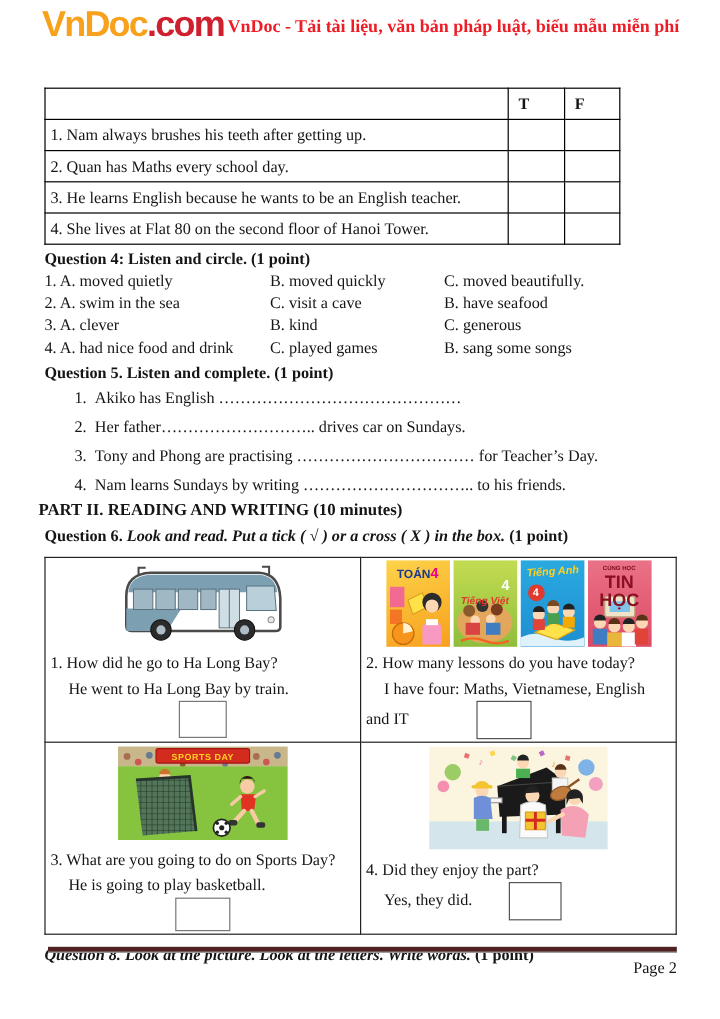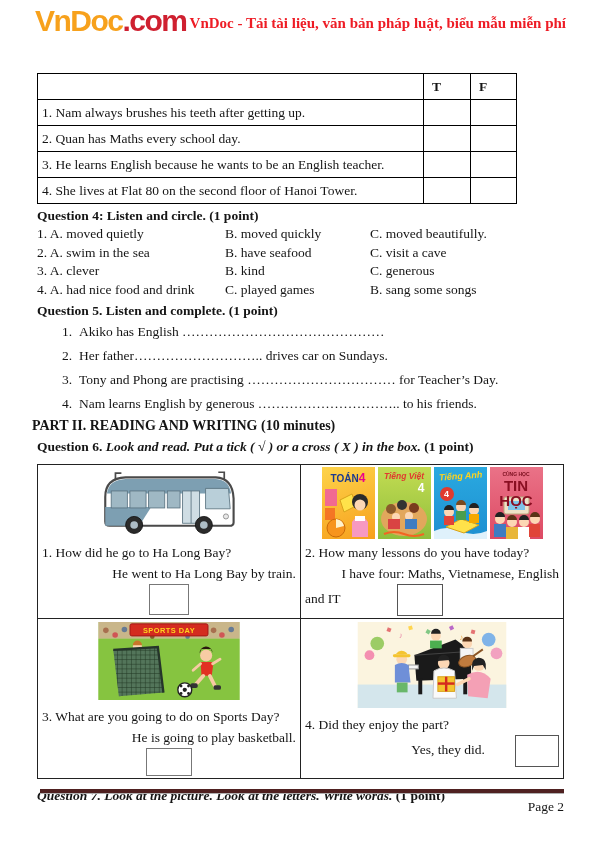--- a/index.html
+++ b/index.html
@@ -32,36 +32,36 @@
   .q5-num{margin-left:25px;width:17px;flex:0 0 auto;}
 
   .part2{font-weight:bold;font-size:14px;line-height:19px;margin-left:-5px;}
 
   
   .pic-table{width:526px;table-layout:fixed;margin-top:8px;}
   .pic-table td{border:1px solid #222;vertical-align:top;padding:2px 4px;overflow:hidden;}
   .row1 td{height:141px;}
   .row2 td{height:142px;}
   .cell-line{line-height:21px;}
-  .ind{padding-left:15px;text-align:right;}
+  .ind{padding-left:15px;}
   .center{text-align:center;}
   .pic-wrap{text-align:center;margin:1px 0 2px;}
   .ansbox{display:inline-block;width:42px;height:28px;border:1.5px solid #555;
           vertical-align:middle;background:#fff;}
 
   
   .books-row{display:flex;justify-content:center;gap:3px;margin:0 0 3px;}
   .book{position:relative;width:53px;height:72px;overflow:hidden;flex:0 0 auto;}
   .b-top{font-family:"Liberation Sans",sans-serif;font-weight:bold;text-align:center;
          line-height:1;padding-top:5px;position:relative;z-index:2;}
   .book-toan{background:linear-gradient(160deg,#fdd34a,#f7a01d);}
   .book-toan .b-top{color:#1b3a8f;font-size:10px;}
   .book-toan .b-num{color:#ec008c;font-size:12px;}
   .book-tv{background:linear-gradient(#c3dc52,#8fbe3c);}
-  .book-tv .b-top{color:#e03a2f;font-size:8.5px;font-style:italic;}
+  .book-tv .b-top{color:#e03a2f;font-size:8.5px;font-style:italic;margin-top:24px;}
   .book-tv .b-num{position:absolute;right:6px;top:14px;color:#fff;font-family:"Liberation Sans",sans-serif;
                   font-weight:bold;font-size:12px;z-index:2;}
   .book-ta{background:linear-gradient(#2aa9e0,#1d8fd1);}
   .book-ta .b-top{color:#ffd21e;font-size:9px;font-style:italic;transform:rotate(-4deg);}
   .badge4{position:absolute;left:6px;top:20px;width:14px;height:14px;border-radius:50%;
           background:#e03a2f;color:#fff;font-family:"Liberation Sans",sans-serif;font-weight:bold;
           font-size:9px;line-height:14px;text-align:center;z-index:2;}
   .book-th{background:linear-gradient(#ea7287,#dd4a64);}
   .book-th .b-small{font-family:"Liberation Sans",sans-serif;font-weight:bold;color:#7a0d1d;
                     font-size:5px;text-align:center;padding-top:4px;line-height:1.2;}
@@ -122,22 +122,22 @@
 
     <div class="q-title">Question 4: Listen and circle. (1 point)</div>
     <div>
       <div class="q4-row">
         <span>1. A. moved quietly</span>
           <span>B. moved quickly</span>
           <span>C. moved beautifully.</span>
       </div>
       <div class="q4-row">
         <span>2. A. swim in the sea</span>
+          <span>C. visit a cave</span>
           <span>B. have seafood</span>
-          <span>C. visit a cave</span>
       </div>
       <div class="q4-row">
         <span>3. A. clever</span>
           <span>B. kind</span>
           <span>C. generous</span>
       </div>
       <div class="q4-row">
         <span>4. A. had nice food and drink</span>
           <span>C. played games</span>
           <span>B. sang some songs</span>
@@ -153,21 +153,21 @@
       <div class="q5-item">
         <span class="q5-num">2.</span>
           <span>Her father……………………….. drives car on Sundays.</span>
       </div>
       <div class="q5-item">
         <span class="q5-num">3.</span>
           <span>Tony and Phong are practising …………………………… for Teacher’s Day.</span>
       </div>
       <div class="q5-item">
         <span class="q5-num">4.</span>
-          <span>Nam learns English by generous ………………………….. to his friends.</span>
+          <span>Nam learns Sundays by writing ………………………….. to his friends.</span>
       </div>
     </div>
 
     <div class="part2">PART II. READING AND WRITING (10 minutes)</div>
 
     <div class="q-title">
       <span class="bold">Question 6.</span>
       <span class="bold ital">Look and read. Put a tick ( √ ) or a cross ( X ) in the box.</span>
       <span class="bold">(1 point)</span>
     </div>
@@ -380,21 +380,21 @@
             </svg>
           </div>
           <div class="cell-line">4. Did they enjoy the part?</div>
           <div class="cell-line ind"><span>Yes, they did.</span><span class="ansbox" style="margin-left:30px;width:42px;height:30px;"></span></div>
         </td>
       </tr>
     </tbody>
       </table>
 
     <div class="q-title" style="margin-top:7px;">
-      <span class="bold ital">Question 7. Look at the picture. Look at the letters. Write words.</span>
+      <span class="bold ital">Question 8. Look at the picture. Look at the letters. Write words.</span>
       <span class="bold">(1 point)</span>
     </div>
 
   </div>
 
   <div class="foot-rule"></div>
   <div class="page-num">Page 2</div>
 
 </div>
 

